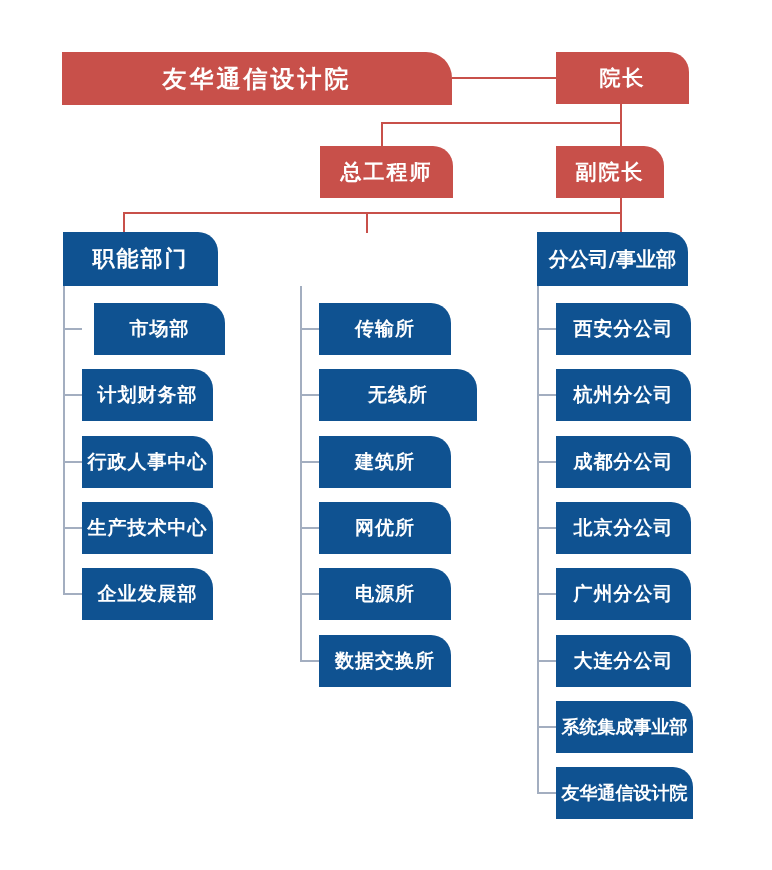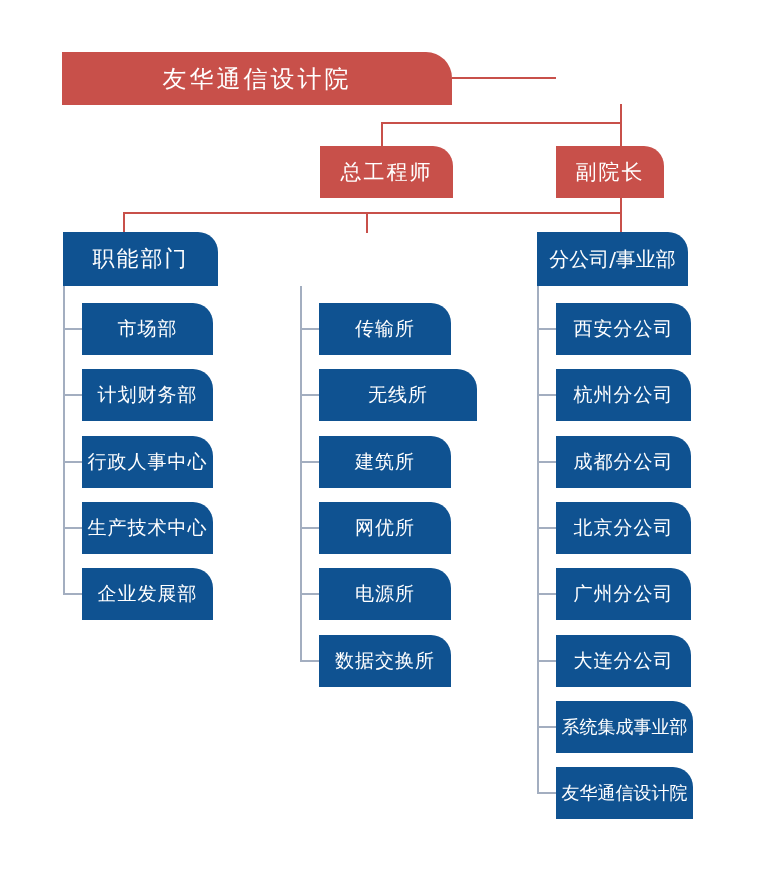--- a/index.html
+++ b/index.html
@@ -19,20 +19,21 @@
     overflow:hidden;
   }
   .node{
     position:absolute;
     display:flex;align-items:center;justify-content:center;
     color:var(--node-text,#fff);
     border-radius:0 20px 0 0;
     white-space:nowrap;
     box-sizing:border-box;
     text-align:left;
+    font-weight:bold;
   }
   .red{background:var(--node-red,#C8504A);}
   .blue{background:var(--node-blue,#0F5291);}
   .root-node{left:62px;top:52px;width:390px;height:53px;font-size:24px;letter-spacing:3px;border-radius:0 26px 0 0;}
   .top-node{height:52px;font-size:21px;letter-spacing:2px;}
   .header-node{top:232px;height:54px;font-size:22px;letter-spacing:2px;}
   .header-wide{font-size:20px;letter-spacing:0;}
   .leaf{height:52px;font-size:19px;letter-spacing:1px;}
   .leaf.tight{font-size:18px;letter-spacing:0;}
   .line{position:absolute;}
@@ -73,27 +74,28 @@
   <div class="line gline" style="left:537px;top:328px;width:19px;height:1.5px"></div>
   <div class="line gline" style="left:537px;top:394px;width:19px;height:1.5px"></div>
   <div class="line gline" style="left:537px;top:461px;width:19px;height:1.5px"></div>
   <div class="line gline" style="left:537px;top:527px;width:19px;height:1.5px"></div>
   <div class="line gline" style="left:537px;top:593px;width:19px;height:1.5px"></div>
   <div class="line gline" style="left:537px;top:660px;width:19px;height:1.5px"></div>
   <div class="line gline" style="left:537px;top:726px;width:19px;height:1.5px"></div>
   <div class="line gline" style="left:537px;top:792px;width:19px;height:1.5px"></div>
 
   <div class="node red root-node">友华通信设计院</div>
+  <div class="node red top-node" style="left:556px;top:52px;width:133px">院长</div>
   <div class="node red top-node" style="left:320px;top:146px;width:133px">总工程师</div>
   <div class="node red top-node" style="left:556px;top:146px;width:108px">副院长</div>
 
   <div class="node blue header-node" style="left:63px;width:155px">职能部门</div>
   <div class="node blue header-node header-wide" style="left:537px;width:151px">分公司/事业部</div>
 
-  <div class="node blue leaf" style="left:82px;top:303px;width:131px">市场部</div>
+  <div class="node blue leaf" style="left:94px;top:303px;width:131px">市场部</div>
   <div class="node blue leaf" style="left:82px;top:369px;width:131px">计划财务部</div>
   <div class="node blue leaf" style="left:82px;top:436px;width:131px">行政人事中心</div>
   <div class="node blue leaf" style="left:82px;top:502px;width:131px">生产技术中心</div>
   <div class="node blue leaf" style="left:82px;top:568px;width:131px">企业发展部</div>
 
   <div class="node blue leaf" style="left:319px;top:303px;width:132px">传输所</div>
   <div class="node blue leaf" style="left:319px;top:369px;width:158px">无线所</div>
   <div class="node blue leaf" style="left:319px;top:502px;width:132px">网优所</div>
   <div class="node blue leaf" style="left:319px;top:436px;width:132px">建筑所</div>
   <div class="node blue leaf" style="left:319px;top:568px;width:132px">电源所</div>

